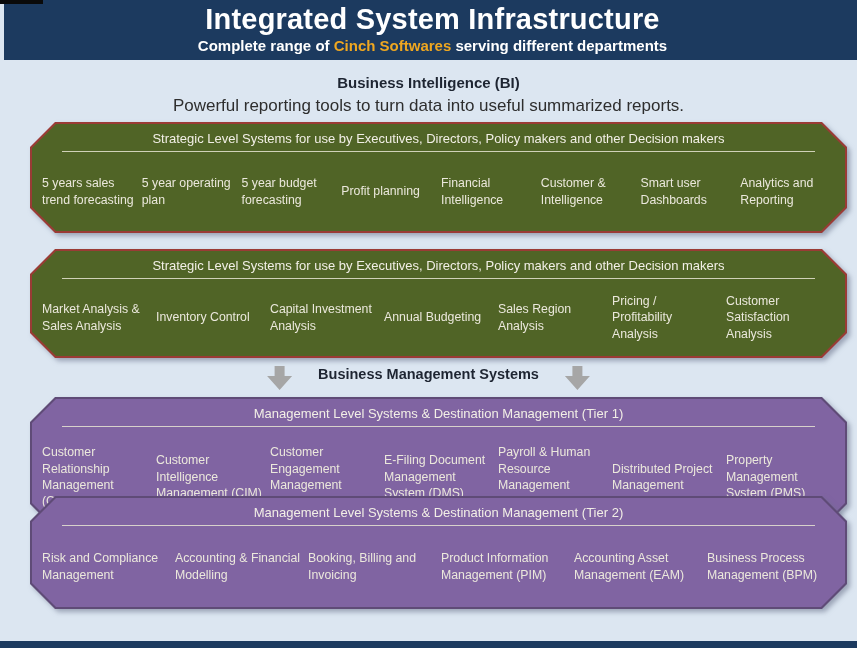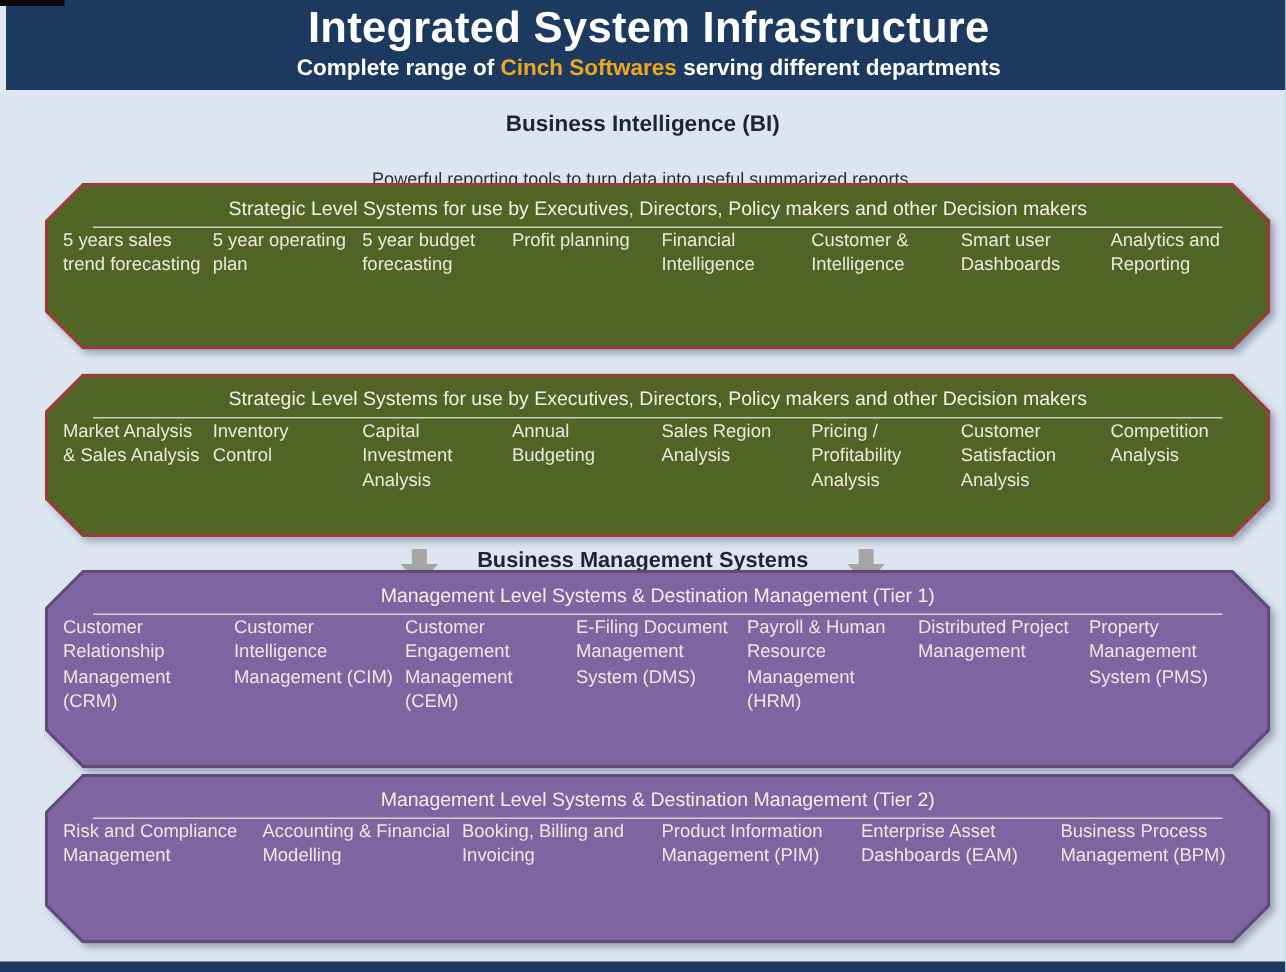--- a/index.html
+++ b/index.html
@@ -12,43 +12,43 @@
     position:absolute;top:0;left:4px;width:857px;height:60px;
     background:#1C3A5F;color:#FFFFFF;text-align:center;
   }
   .main-title{font-size:29px;font-weight:bold;padding-top:3px;letter-spacing:.2px;}
   .subtitle{font-size:15px;font-weight:bold;margin-top:1px;}
   .brand{color:#EFA720;margin-top:20px;}
   .artifact{position:absolute;top:0;left:0;width:43px;height:4px;background:#0a0a0a;}
   
   .bi-title{position:absolute;top:74px;left:0;width:100%;text-align:center;
     font-size:15px;font-weight:bold;color:#1E2532;}
-  .bi-desc{position:absolute;top:112px;left:0;width:100%;text-align:center;
-    font-size:12px;color:#2E2E2E;}
+  .bi-desc{position:absolute;top:96px;left:0;width:100%;text-align:center;
+    font-size:17px;color:#2E2E2E;}
   
   .panel{position:absolute;left:30px;width:817px;
     filter:drop-shadow(3px 3px 2.5px rgba(100,110,135,.55));}
   .panel-shape{position:absolute;inset:0;
     clip-path:polygon(25px 0,calc(100% - 25px) 0,100% 25px,100% calc(100% - 25px),
     calc(100% - 25px) 100%,25px 100%,0 calc(100% - 25px),0 25px);}
   .panel-fill{position:absolute;inset:2px;display:flex;flex-direction:column;
     clip-path:polygon(24px 0,calc(100% - 24px) 0,100% 24px,100% calc(100% - 24px),
     calc(100% - 24px) 100%,24px 100%,0 calc(100% - 24px),0 24px);}
   .green  .panel-shape{background:#9A3B35;}
   .green  .panel-fill{background:#506426;}
   .purple .panel-shape{background:#5F4B77;}
   .purple .panel-fill{background:#8064A2;}
   .panel-head{text-align:center;color:#F2EFE6;font-size:13px;padding-top:7px;}
   .panel-line{height:1px;background:rgba(230,228,210,.85);margin:5px 30px 0 30px;}
-  .panel-items{flex:1;display:flex;padding:0 12px 0 10px;gap:7px;}
+  .panel-items{flex:1;display:flex;align-items:center;padding:0 12px 0 10px;gap:7px;}
   .pitem{flex:1 1 0;color:#EBE8DC;font-size:12.3px;line-height:1.34;}
   #panel-s1{top:122px;height:111px;}
   #panel-s2{top:249px;height:109px;}
-  #panel-t1{top:380px;height:132px;border-radius:11px;}
-  #panel-t2{top:516px;height:113px;}
+  #panel-t1{top:397px;height:132px;border-radius:11px;}
+  #panel-t2{top:496px;height:113px;}
   
   .bms-row{position:absolute;top:366px;left:0;width:100%;height:26px;
     display:flex;align-items:flex-start;justify-content:center;gap:26px;}
   .bms-label{font-size:14.5px;font-weight:bold;color:#1E2532;}
   .arrow-down{width:25px;height:24px;background:#A6A6A6;
     clip-path:polygon(30% 0,70% 0,70% 42%,100% 42%,50% 100%,0 42%,30% 42%);}
   .footer-bar{position:absolute;left:0;bottom:0;width:857px;height:7px;background:#1C3A5F;}
 </style>
 </head>
 <body>
@@ -88,21 +88,20 @@
       <div class="panel-head">Strategic Level Systems for use by Executives, Directors, Policy makers and other Decision makers</div>
       <div class="panel-line"></div>
       <div class="panel-items">
         <div class="pitem">Market Analysis &amp; Sales Analysis</div>
         <div class="pitem">Inventory Control</div>
         <div class="pitem">Capital Investment Analysis</div>
         <div class="pitem">Annual Budgeting</div>
         <div class="pitem">Sales Region Analysis</div>
         <div class="pitem">Pricing / Profitability Analysis</div>
         <div class="pitem">Customer Satisfaction Analysis</div>
-        <div class="pitem">Competition Analysis</div>
       </div>
     </div>
   </div>
 
   <div class="bms-row">
     <span class="arrow-down"></span>
     <span class="bms-label">Business Management Systems</span>
     <span class="arrow-down"></span>
   </div>
 
@@ -126,20 +125,20 @@
   <div class="panel purple" id="panel-t2">
     <div class="panel-shape"></div>
     <div class="panel-fill">
       <div class="panel-head">Management Level Systems &amp; Destination Management (Tier 2)</div>
       <div class="panel-line"></div>
       <div class="panel-items">
         <div class="pitem">Risk and Compliance Management</div>
         <div class="pitem">Accounting &amp; Financial Modelling</div>
         <div class="pitem">Booking, Billing and Invoicing</div>
         <div class="pitem">Product Information Management (PIM)</div>
-        <div class="pitem">Enterprise Asset Dashboards (EAM)</div>
+        <div class="pitem">Accounting Asset Management (EAM)</div>
         <div class="pitem">Business Process Management (BPM)</div>
       </div>
     </div>
   </div>
 
   <div class="footer-bar"></div>
 </div>
 
 </body></html>

